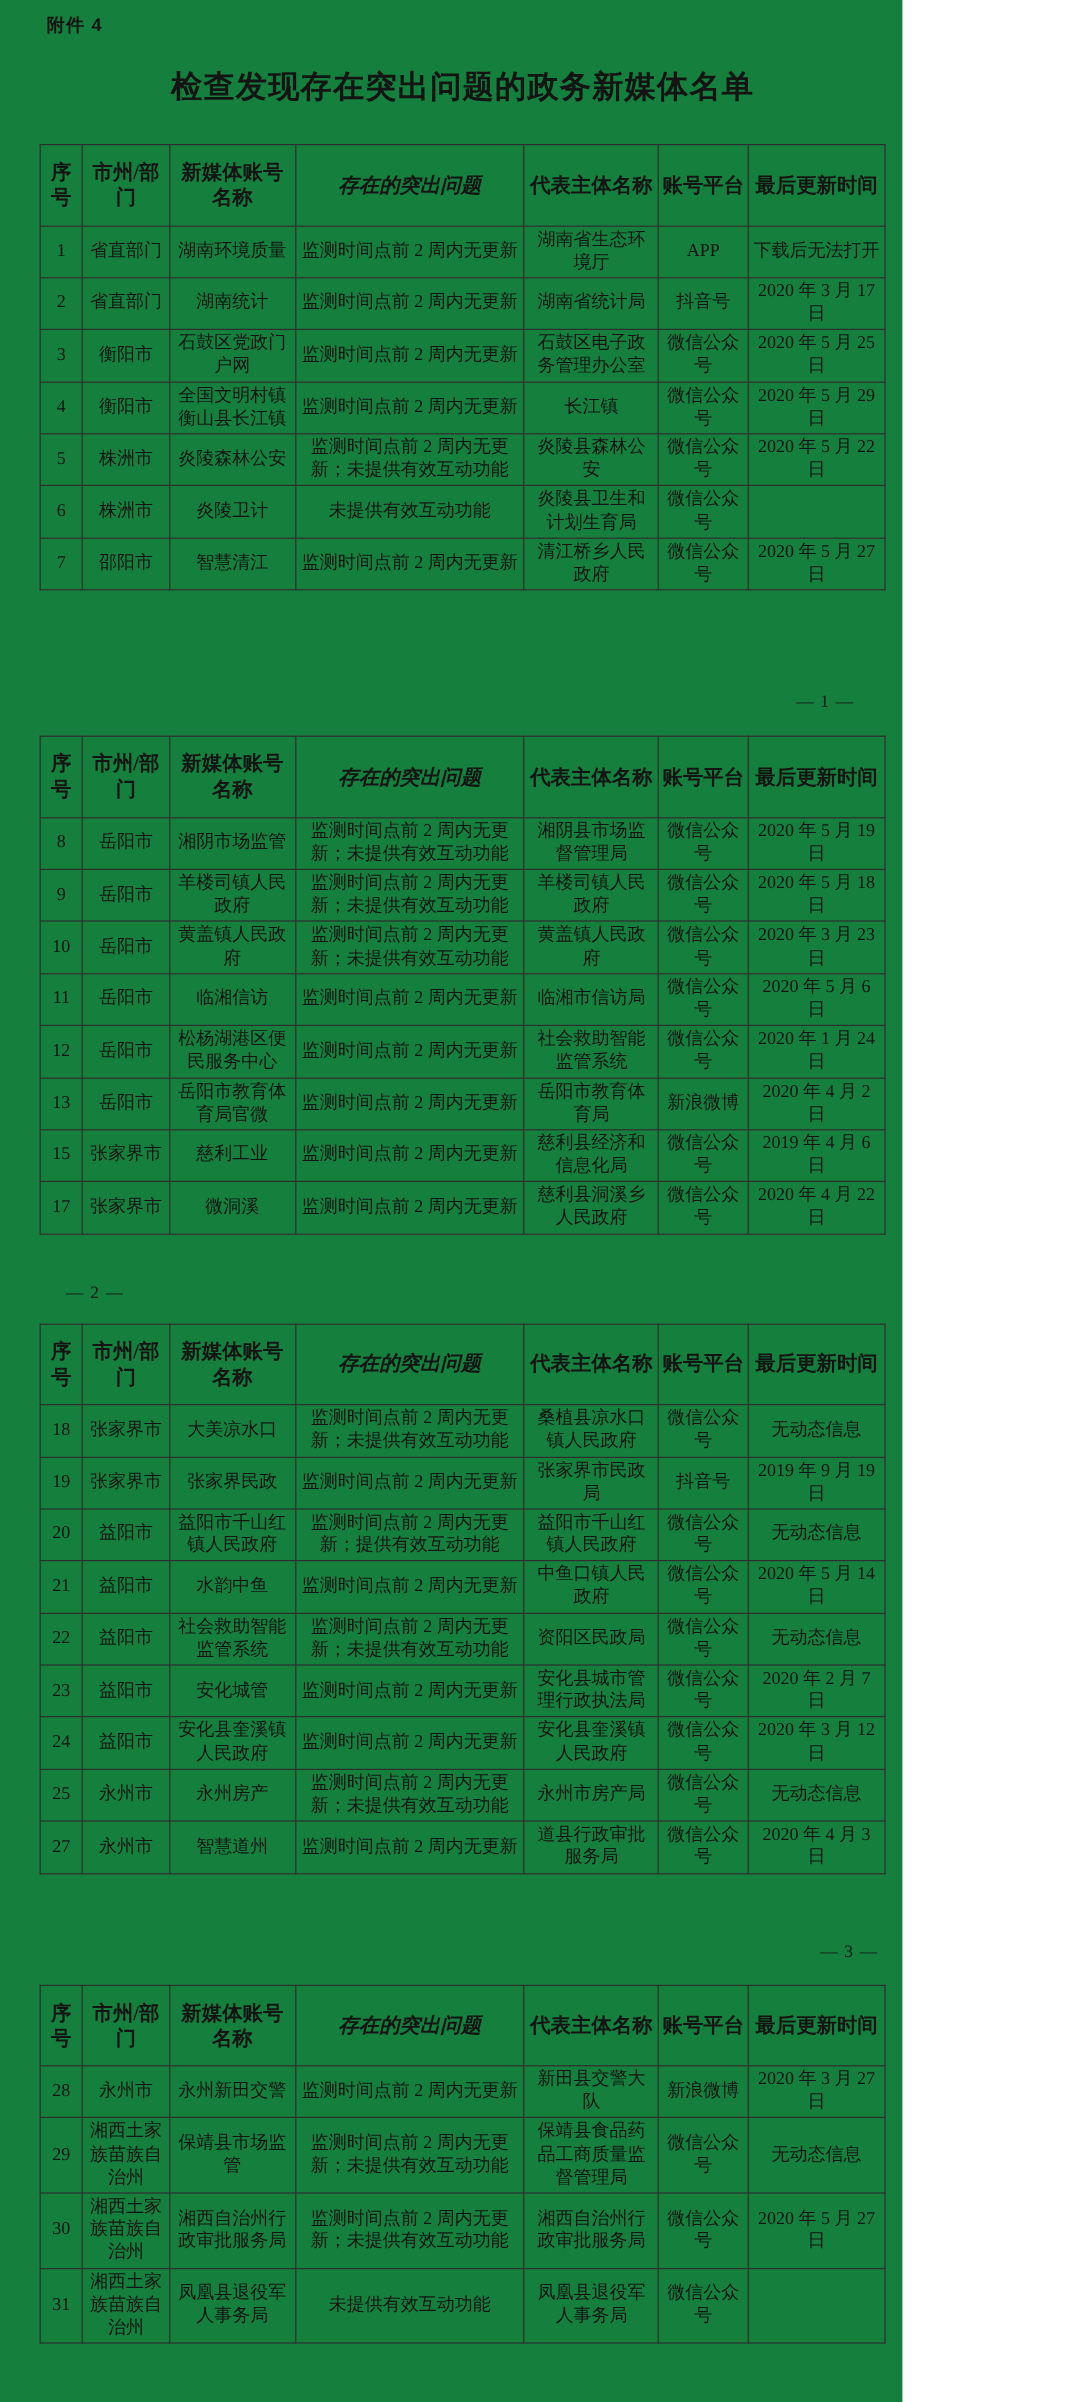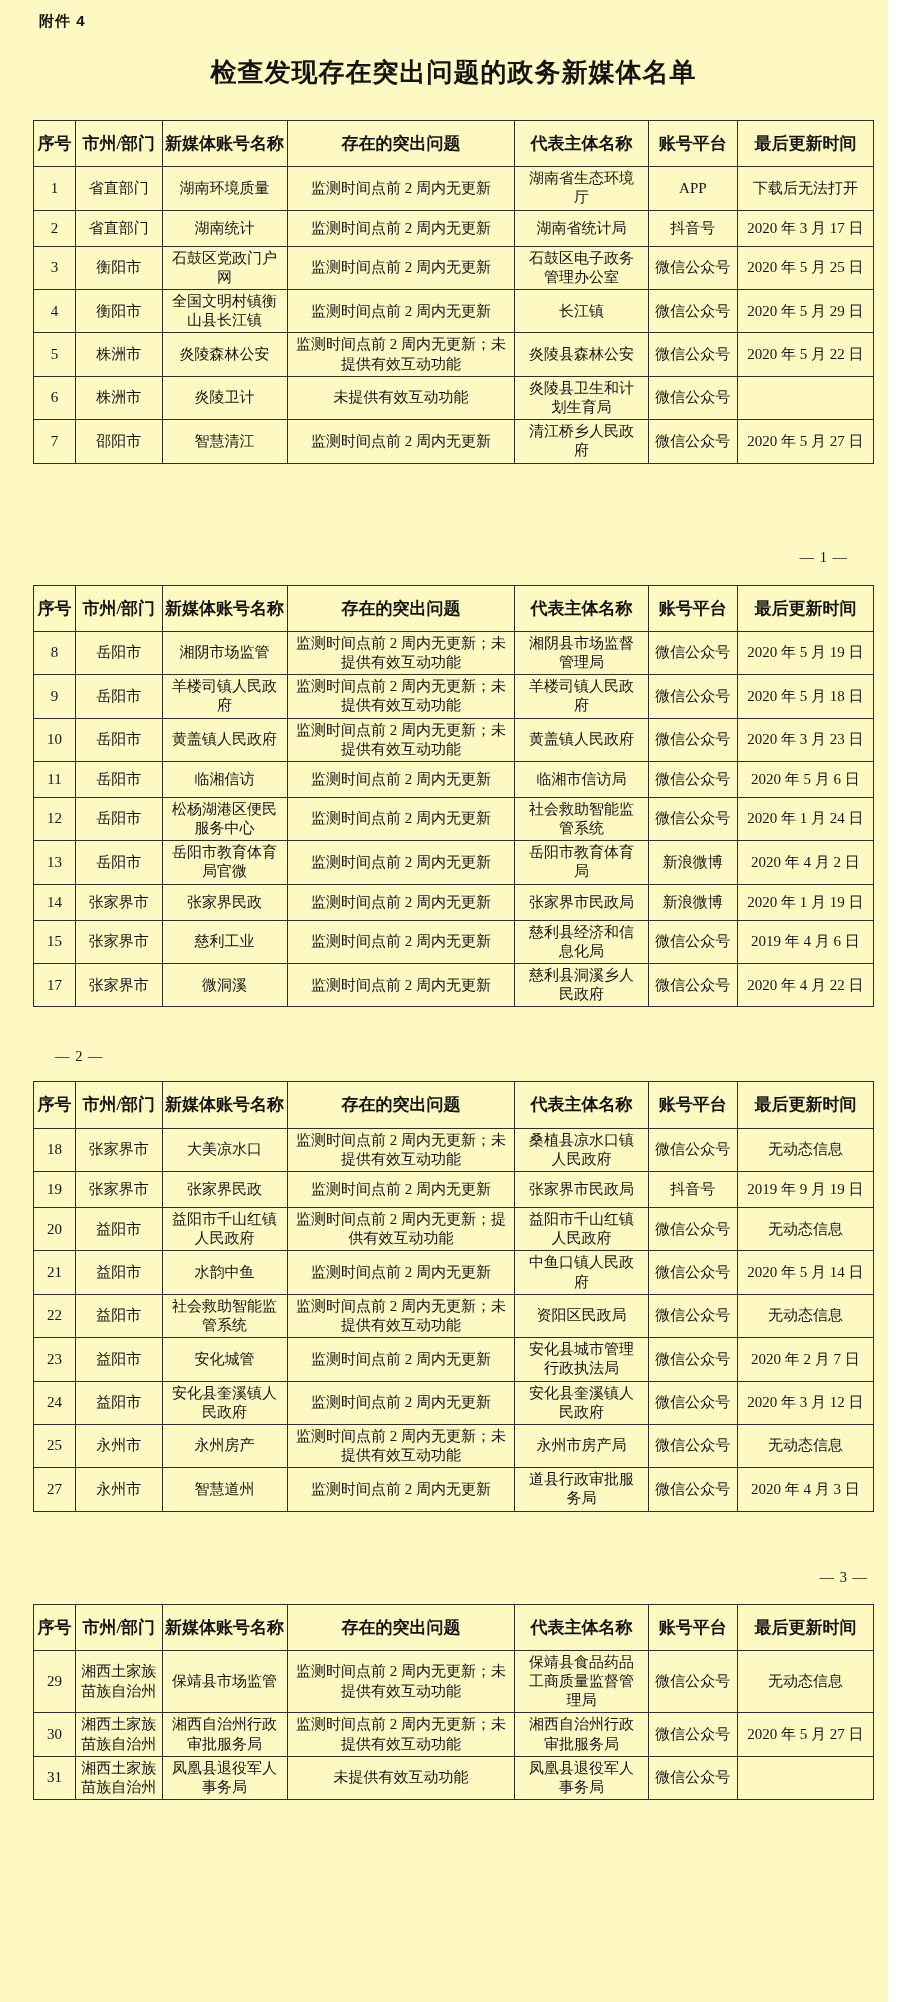--- a/index.html
+++ b/index.html
@@ -3,24 +3,24 @@
 <meta charset="utf-8">
 <style>
   * { box-sizing: border-box; }
   html, body { margin: 0; padding: 0; background: #ffffff; }
   body {
     width: 900px;
     font-family: "Liberation Serif", "DejaVu Serif", serif;
     color: #141414;
   }
   .page {
-    width: 888px;
+    width: 752px;
     min-height: 2002px;
     padding: 10px 14px 23px 33px;
-    background: #fef9c3;
+    background: #15803d;
   }
   .attach {
     font-family: "Liberation Sans", "DejaVu Sans", sans-serif;
     font-weight: bold;
     font-size: 15px;
     margin: 2px 0 0 6px;
     height: 20px;
     letter-spacing: 1px;
   }
   .title {
@@ -54,21 +54,21 @@
   td {
     font-size: 15px;
     height: 36px;
     padding: 2px 4px;
     line-height: 1.28;
   }
   td.col-entity { padding: 2px 8px; }
   th:nth-child(1) { width: 5%; }
   th:nth-child(2) { width: 10.3%; }
   th:nth-child(3) { width: 14.9%; }
-  th:nth-child(4) { width: 27.1%; }
+  th:nth-child(4) { width: 27.1%; font-style: italic; }
   th:nth-child(5) { width: 15.9%; text-align: center; }
   th:nth-child(6) { width: 10.6%; margin-left: 32px; }
   .marker {
     font-size: 14.5px;
     height: 19px;
     line-height: 19px;
     letter-spacing: 1px;
   }
   .m1 { text-align: right; padding-right: 26px; margin: 84px 0 18px 0; }
   .m2 { text-align: left;  padding-left: 22px;  margin: 40px 0 15px 0; }
@@ -225,29 +225,20 @@
         <tr>
           <td class="col-no">13</td>
           <td class="col-city">岳阳市</td>
           <td class="col-account">岳阳市教育体育局官微</td>
           <td class="col-problem">监测时间点前 2 周内无更新</td>
           <td class="col-entity">岳阳市教育体育局</td>
           <td class="col-platform">新浪微博</td>
           <td class="col-updated">2020 年 4 月 2 日</td>
         </tr>
         <tr>
-          <td class="col-no">14</td>
-          <td class="col-city">张家界市</td>
-          <td class="col-account">张家界民政</td>
-          <td class="col-problem">监测时间点前 2 周内无更新</td>
-          <td class="col-entity">张家界市民政局</td>
-          <td class="col-platform">新浪微博</td>
-          <td class="col-updated">2020 年 1 月 19 日</td>
-        </tr>
-        <tr>
           <td class="col-no">15</td>
           <td class="col-city">张家界市</td>
           <td class="col-account">慈利工业</td>
           <td class="col-problem">监测时间点前 2 周内无更新</td>
           <td class="col-entity">慈利县经济和信息化局</td>
           <td class="col-platform">微信公众号</td>
           <td class="col-updated">2019 年 4 月 6 日</td>
         </tr>
         <tr>
           <td class="col-no">17</td>
@@ -369,20 +360,29 @@
           <th>市州/部门</th>
           <th>新媒体账号名称</th>
           <th>存在的突出问题</th>
           <th>代表主体名称</th>
           <th>账号平台</th>
           <th>最后更新时间</th>
         </tr>
       </thead>
     <tbody>
         <tr>
+          <td class="col-no">28</td>
+          <td class="col-city">永州市</td>
+          <td class="col-account">永州新田交警</td>
+          <td class="col-problem">监测时间点前 2 周内无更新</td>
+          <td class="col-entity">新田县交警大队</td>
+          <td class="col-platform">新浪微博</td>
+          <td class="col-updated">2020 年 3 月 27 日</td>
+        </tr>
+        <tr>
           <td class="col-no">29</td>
           <td class="col-city">湘西土家族苗族自治州</td>
           <td class="col-account">保靖县市场监管</td>
           <td class="col-problem">监测时间点前 2 周内无更新；未提供有效互动功能</td>
           <td class="col-entity">保靖县食品药品工商质量监督管理局</td>
           <td class="col-platform">微信公众号</td>
           <td class="col-updated">无动态信息</td>
         </tr>
         <tr>
           <td class="col-no">30</td>

